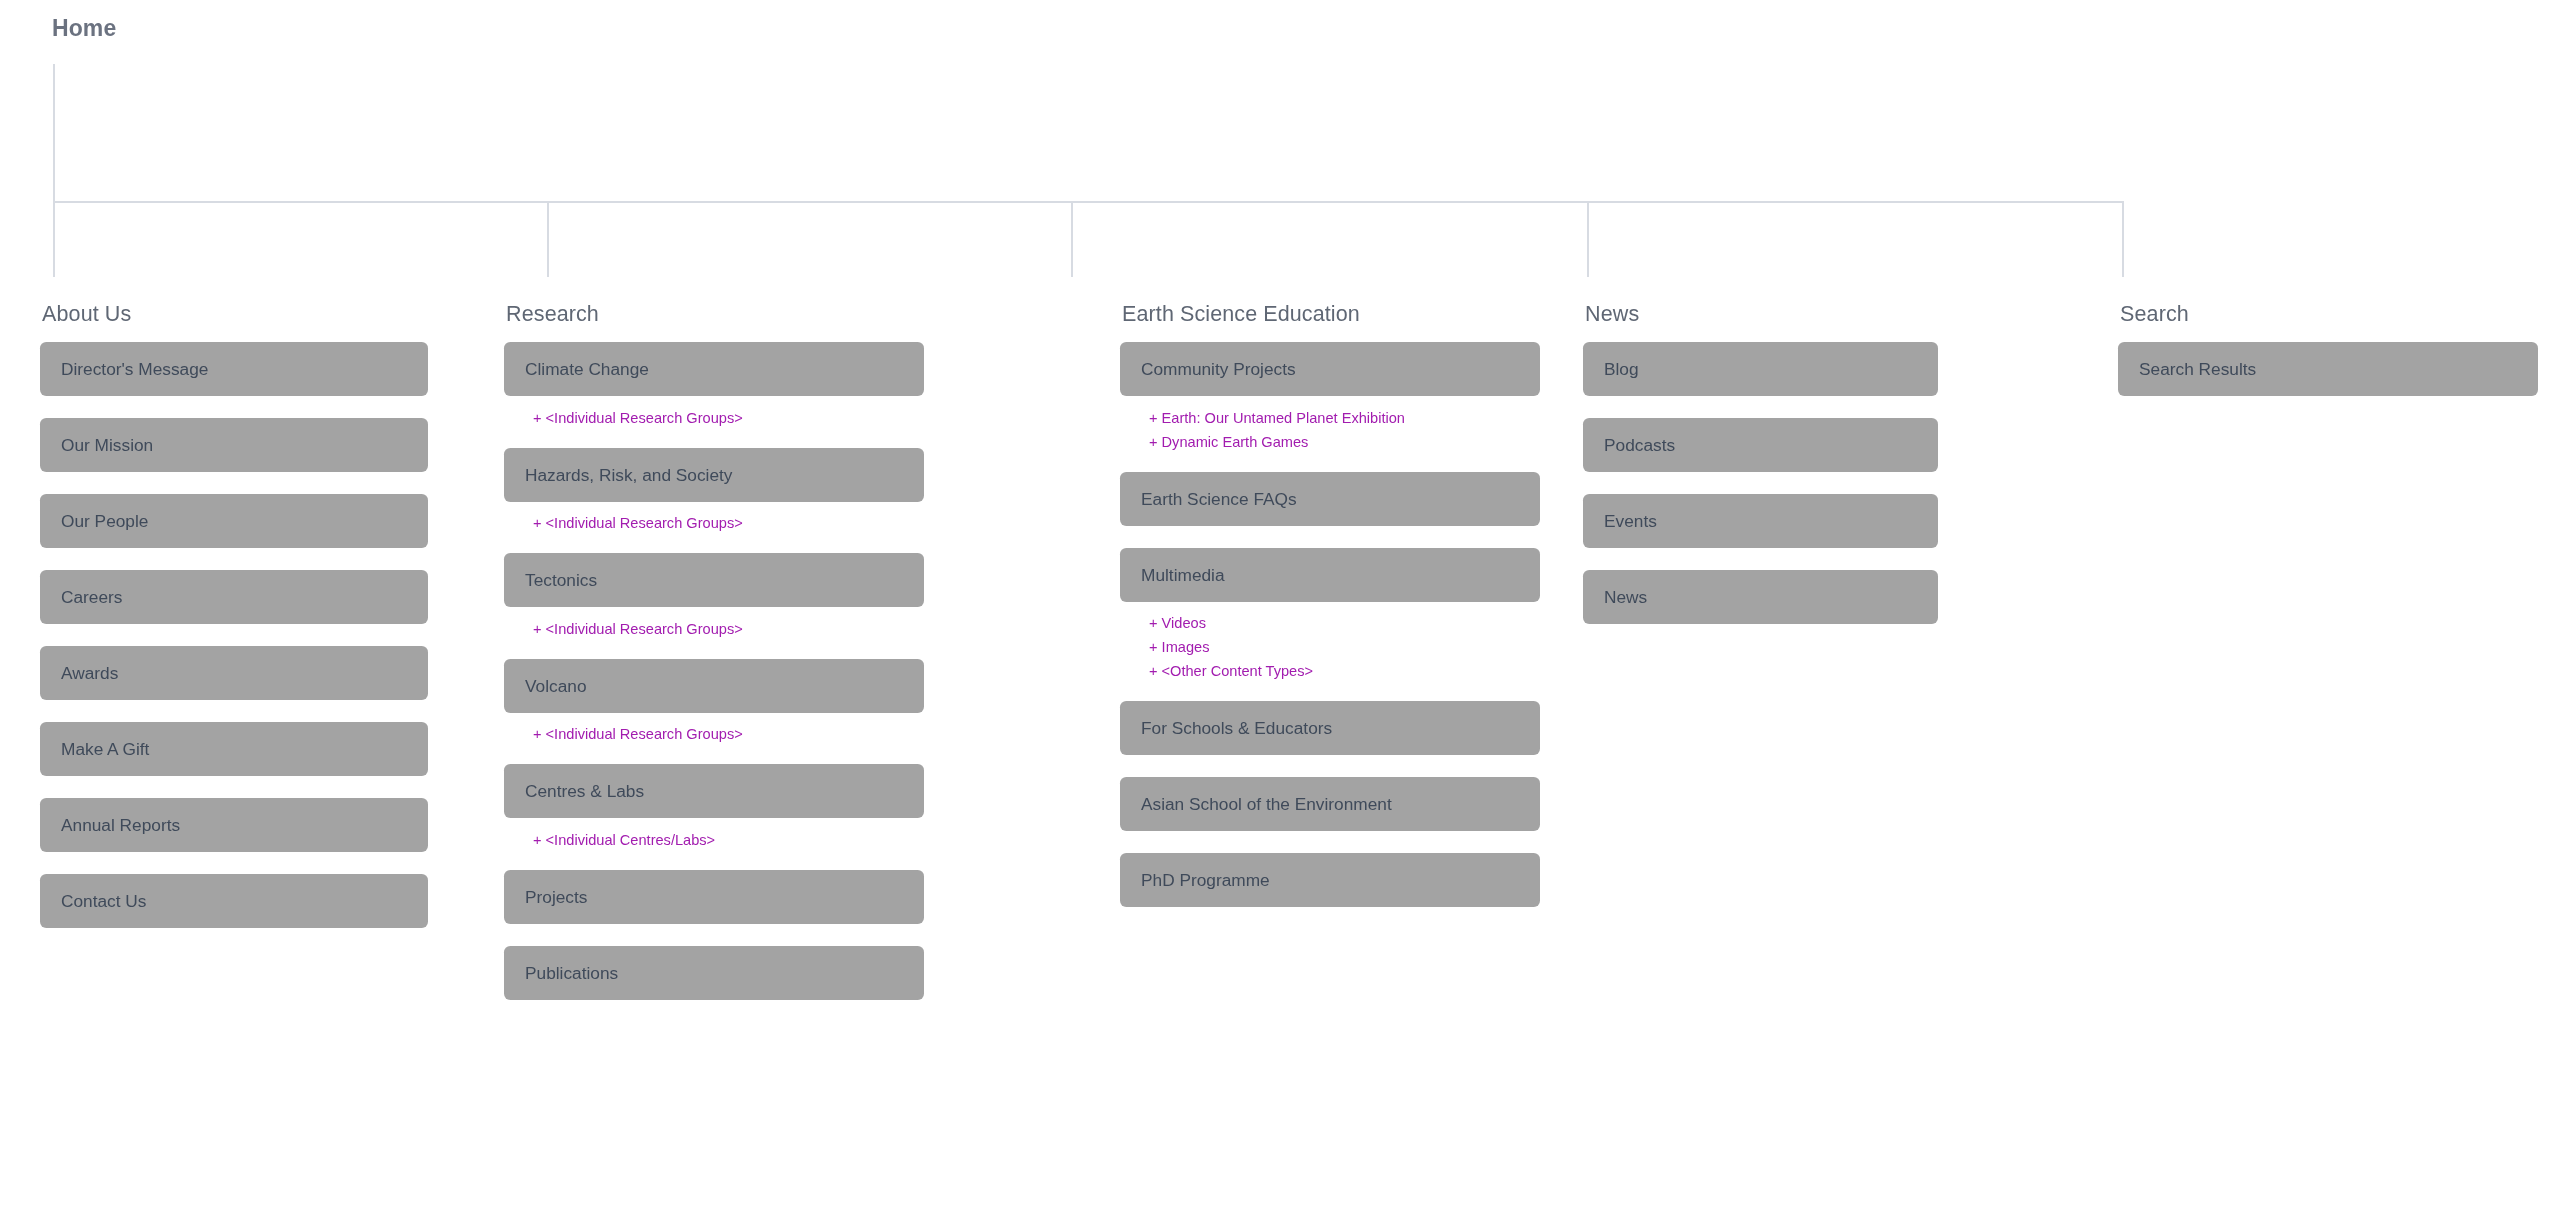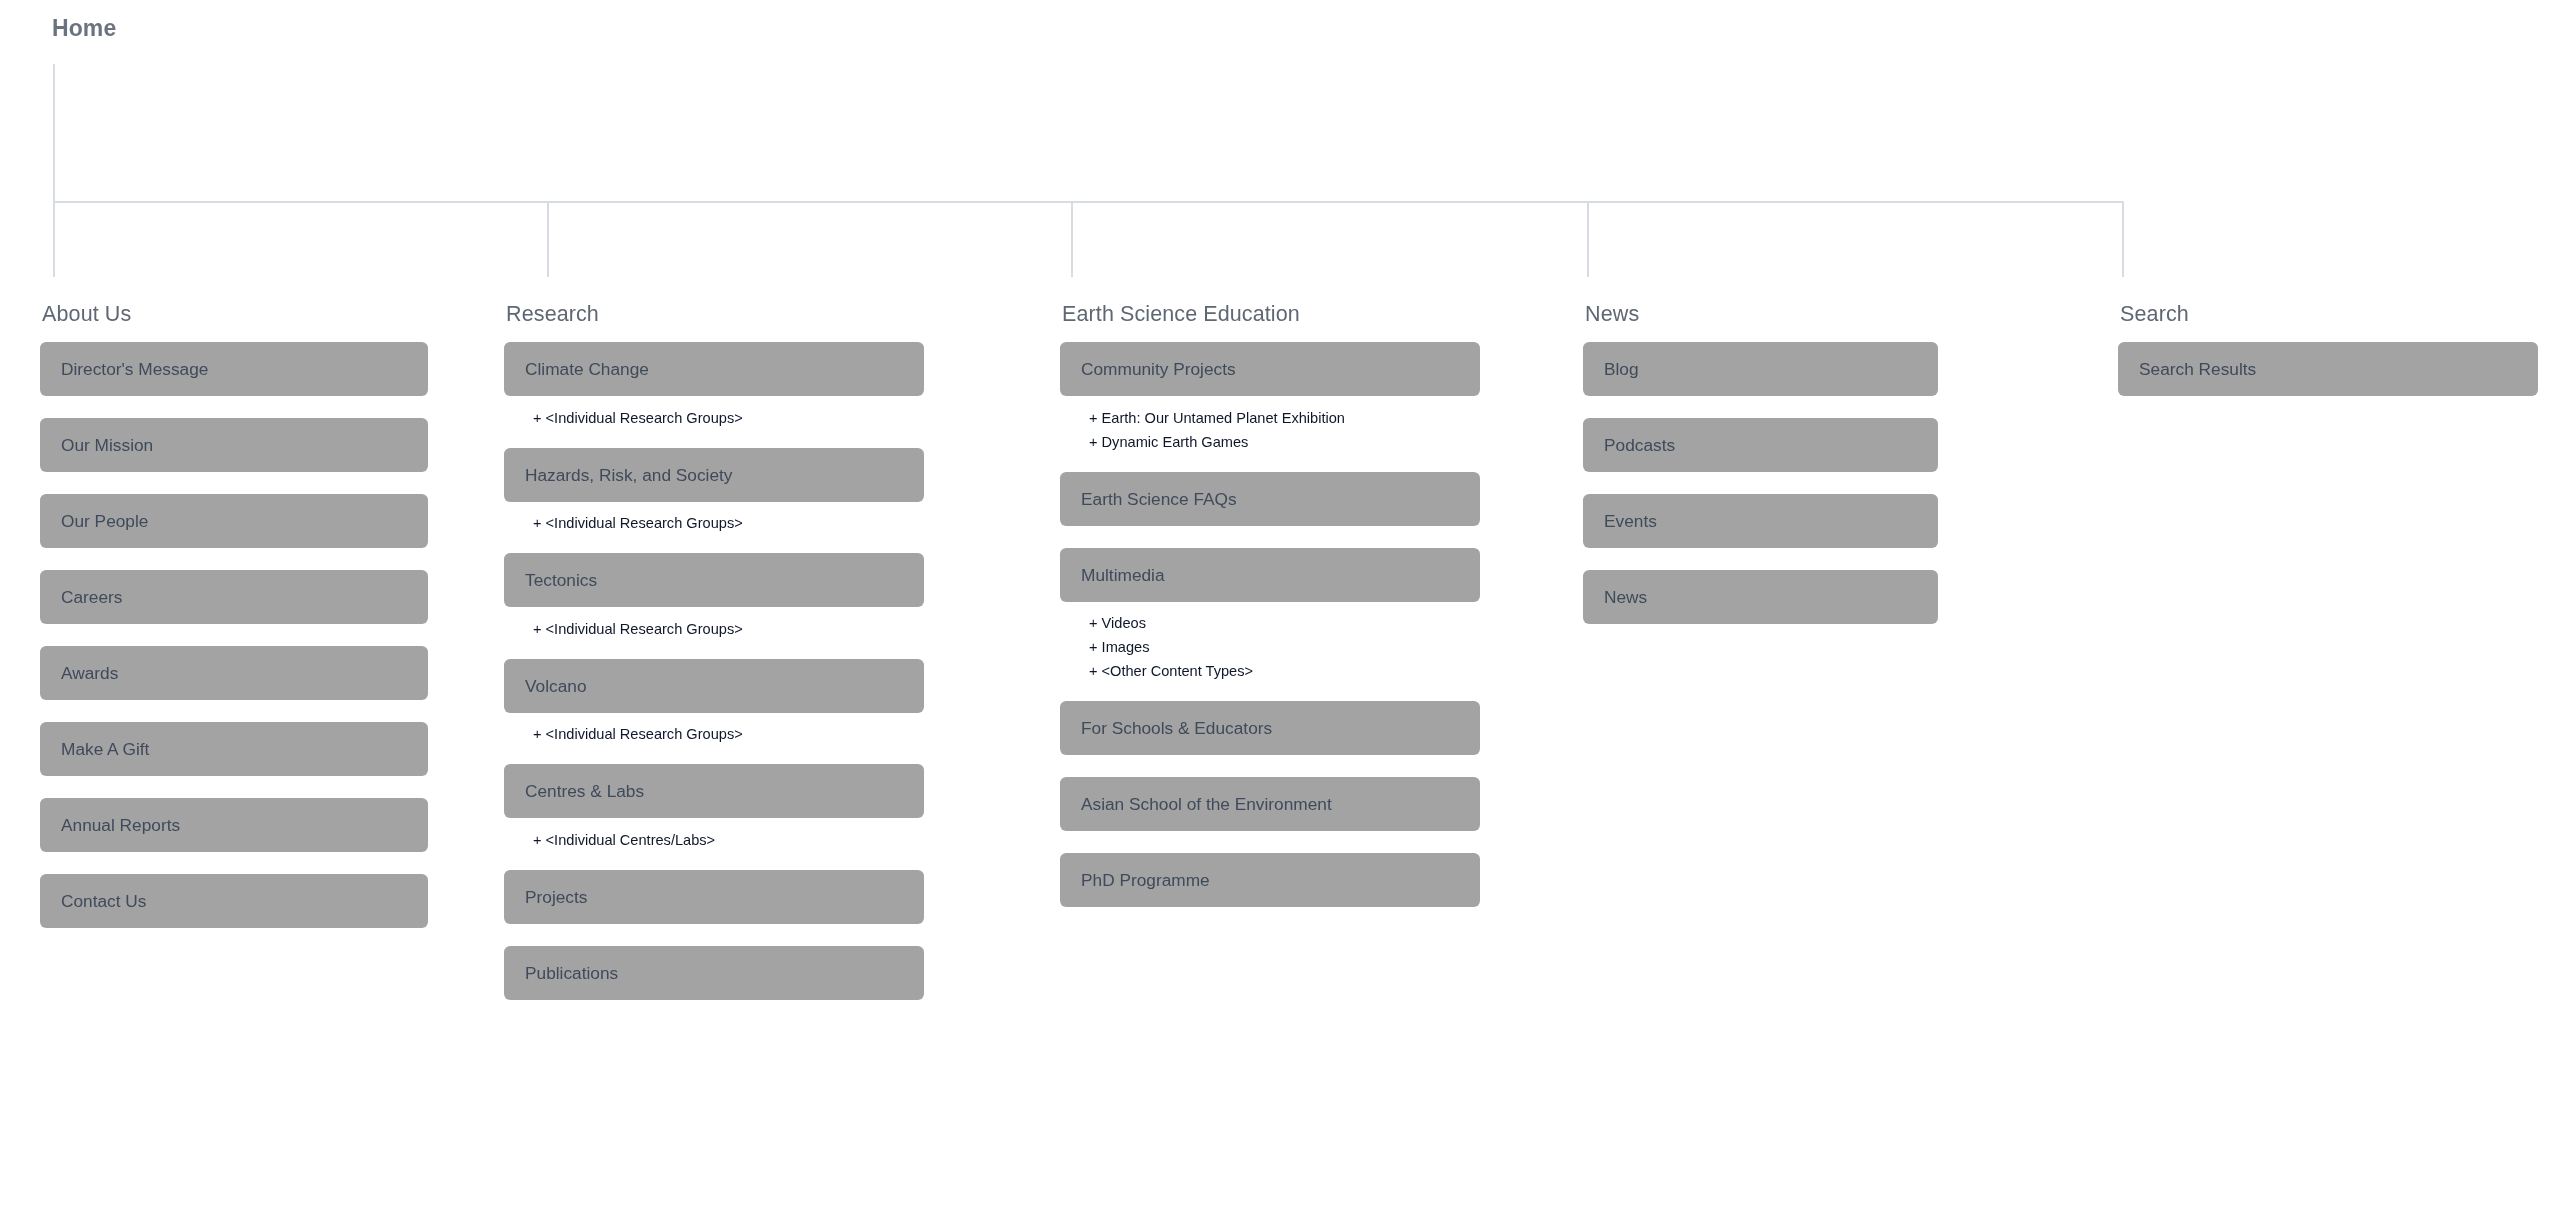--- a/index.html
+++ b/index.html
@@ -72,31 +72,31 @@
     box-sizing: border-box;
   }
 
   .subgroup {
     margin-top: -12.5px;
     margin-bottom: 18px;
     padding-left: 29px;
   }
   .subnode {
     font-size: 14.6px;
-    color: #0f172a;
+    color: #a21caf;
     line-height: 24px;
     white-space: nowrap;
   }
 
   
   .col-about  { left: 40px;   width: 388px; }
   .col-about .node { width: 388px; }
   .col-research { left: 504px; width: 420px; }
   .col-research .node { width: 420px; }
-  .col-ese { left: 1060px; width: 420px; }
+  .col-ese { left: 1120px; width: 420px; }
   .col-ese .node { width: 420px; }
   .col-news { left: 1583px; width: 420px; }
   .col-news .node { width: 355px; }
   .col-search { left: 2118px; width: 420px; }
   .col-search .node { width: 420px; }
 </style>
 </head>
 <body>
 
 <div id="sitemap">

